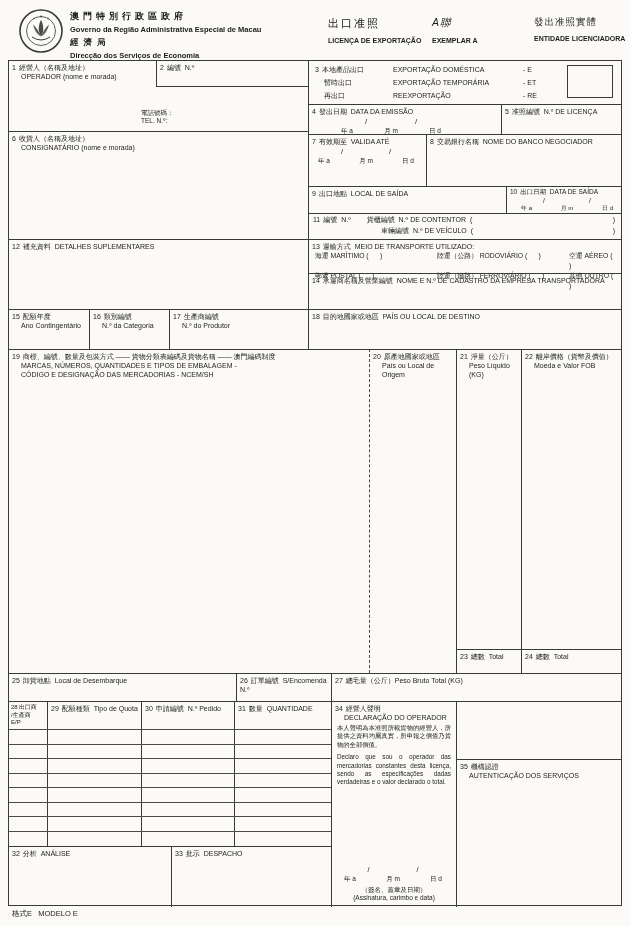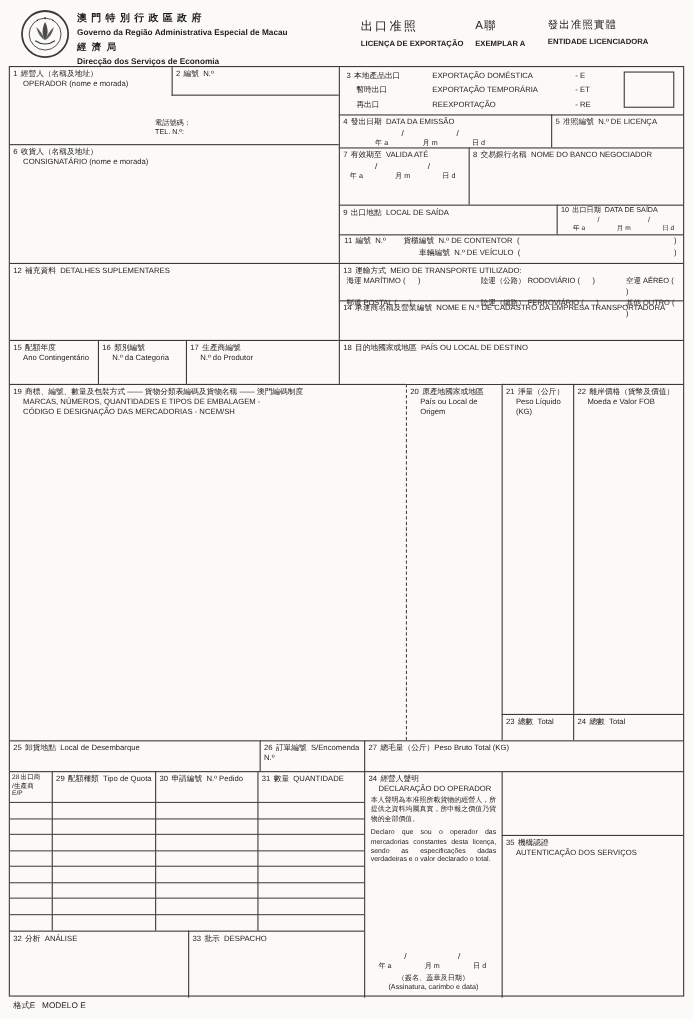--- a/index.html
+++ b/index.html
@@ -62,24 +62,24 @@
       <div class="hdr-b" data-bind="header.gov_cn" style="font-size:9px;letter-spacing:4px;">澳門特別行政區政府</div>
       <div class="hdr-b" data-bind="header.gov_pt" style="font-size:7.5px;margin-top:2px;">Governo da Região Administrativa Especial de Macau</div>
       <div class="hdr-b" data-bind="header.dept_cn" style="font-size:8.5px;letter-spacing:5px;margin-top:3px;">經濟局</div>
       <div class="hdr-b" data-bind="header.dept_pt" style="font-size:7.5px;margin-top:2px;">Direcção dos Serviços de Economia</div>
     </div>
     <div class="abs" style="left:328px;top:16px;">
       <div data-bind="header.title_cn" style="font-size:11px;letter-spacing:2px;">出口准照</div>
       <div class="hdr-b" data-bind="header.title_pt" style="font-size:7px;margin-top:6px;">LICENÇA DE EXPORTAÇÃO</div>
     </div>
     <div class="abs" style="left:432px;top:16px;">
-      <div data-bind="header.copy_cn" style="font-size:10.5px;letter-spacing:1px;">A聯</div>
+      <div data-bind="header.copy_cn" style="font-size:10.5px;letter-spacing:1px;font-style:italic;">A聯</div>
       <div class="hdr-b" data-bind="header.copy_pt" style="font-size:7px;margin-top:7px;">EXEMPLAR A</div>
     </div>
-    <div class="abs" style="left:498px;top:16px;">
+    <div class="abs" style="left:534px;top:16px;">
       <div data-bind="header.issuer_cn" style="font-size:9.5px;letter-spacing:1px;">發出准照實體</div>
       <div class="hdr-b" data-bind="header.issuer_pt" style="font-size:7px;margin-top:6px;">ENTIDADE LICENCIADORA</div>
     </div>
   </div>
 
   <div class="grid">
 
     <div class="box" style="left:0;top:0;width:299px;height:70px;">
       <div class="lab">
         <div><span class="no" data-bind="fields.f1.no">1</span><span data-bind="fields.f1.cn">經營人（名稱及地址）</span></div>

